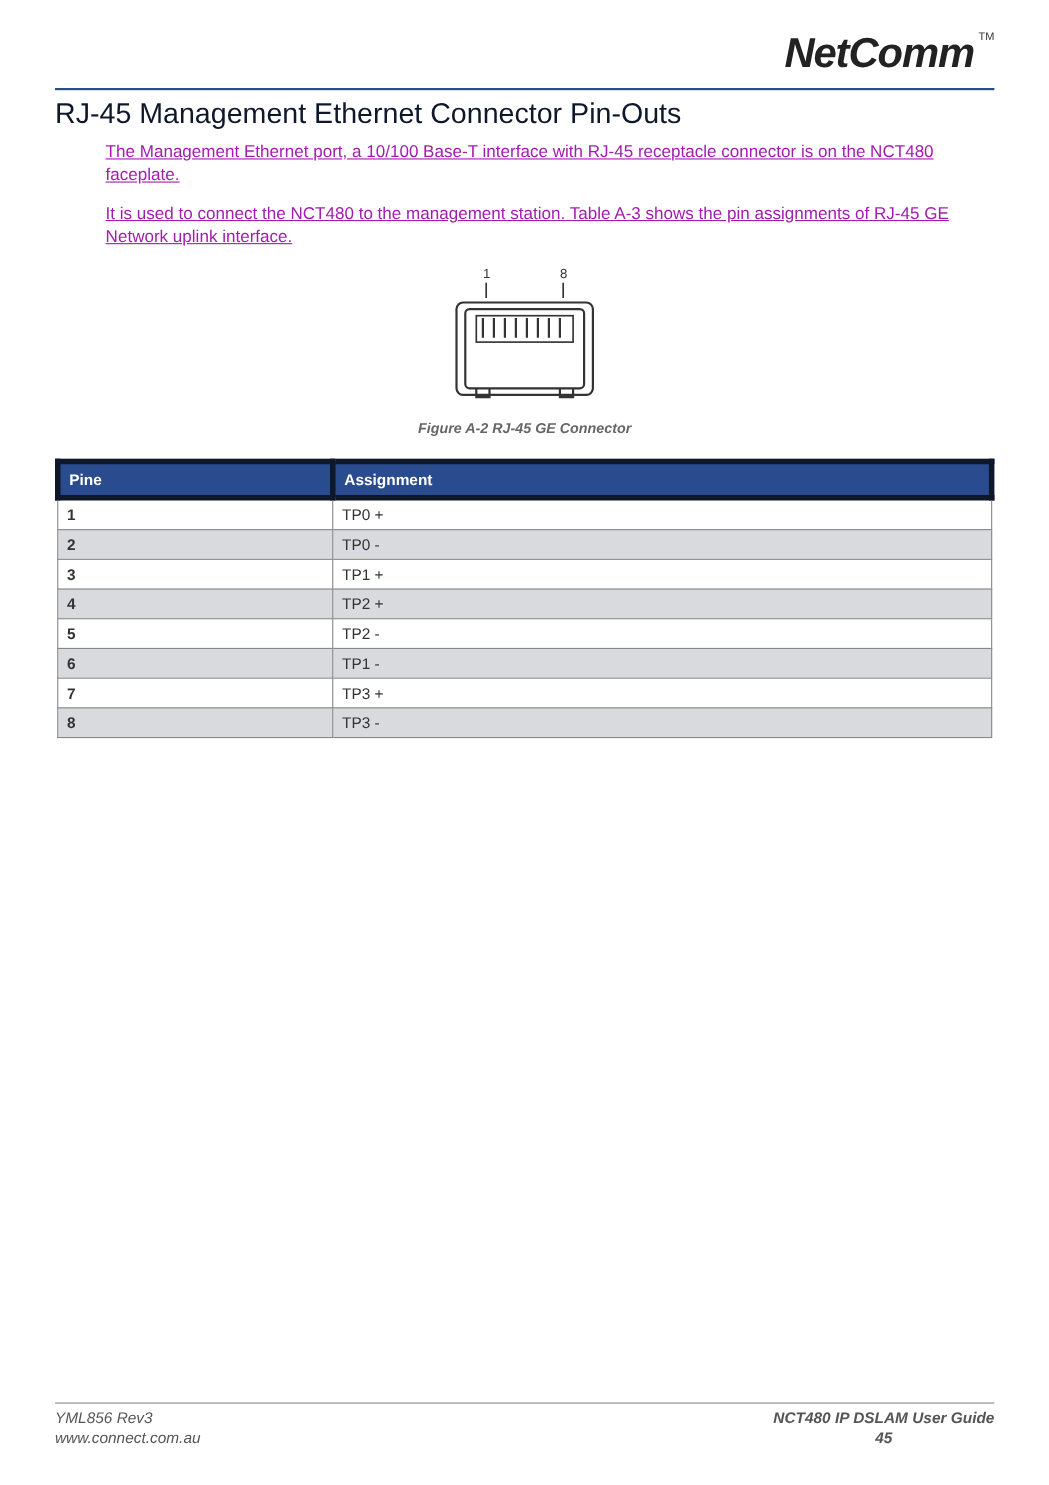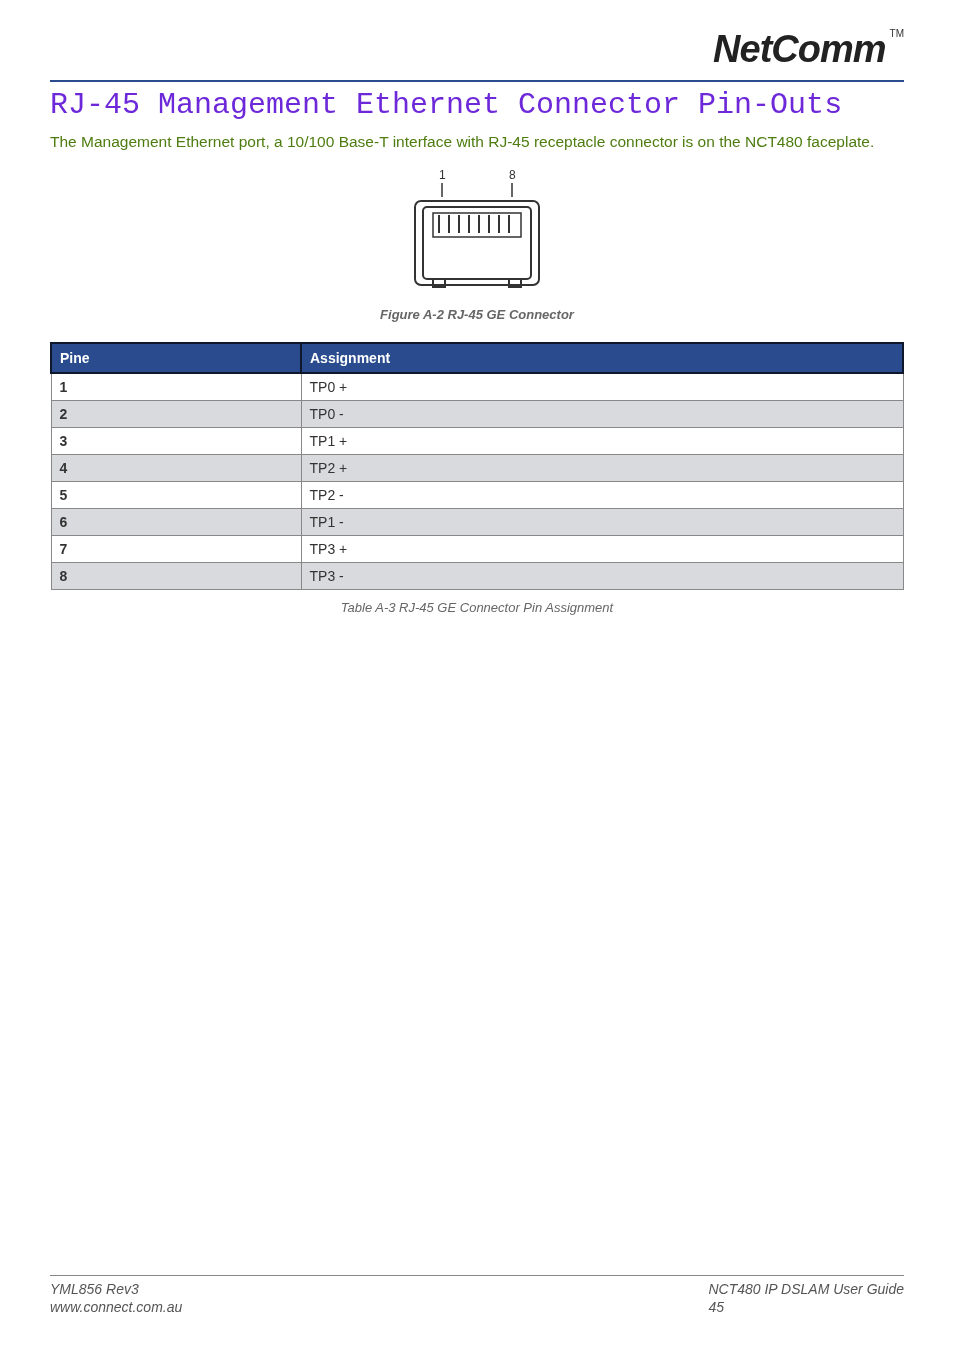--- a/index.html
+++ b/index.html
@@ -2,50 +2,51 @@
 <html><head>
 <meta charset="utf-8">
 <style>
   * { box-sizing: border-box; margin: 0; padding: 0; }
   html, body { width: 954px; height: 1350px; background: #fff; font-family: Arial, Helvetica, sans-serif; color: #333; }
   .page { width: 954px; height: 1350px; position: relative; padding: 28px 50px 0 50px; }
   .logo-row { display: flex; justify-content: flex-end; align-items: flex-start; height: 52px; }
   .logo { font-style: italic; font-weight: 900; font-size: 38px; letter-spacing: -1px; color: #222; font-family: "Arial Black", Arial, sans-serif; transform: scaleX(1.05) skewX(-8deg); }
   .tm { font-size: 10px; font-weight: 400; font-style: normal; vertical-align: top; margin-left: 4px; transform: none; display:inline-block;text-align:right; }
   .rule { border: none; border-top: 2px solid #2a4b8d; margin: 0 0 6px 0; }
-  h1 { color: #6d28d9; font-size: 30px; font-weight: 400; font-family: Liberation Mono, monospace; margin-bottom: 10px; }
-  .body { font-size: 15.5px; color: #4d7c0f; line-height: 1.35; }
+  h1 { color: #0f172a; font-size: 26px; font-weight: 400; font-family: Liberation Sans, sans-serif; margin-bottom: 10px; }
+  .body { margin-left: 46px; font-size: 15.5px; color: #a21caf; line-height: 1.35; text-decoration: underline; }
   .body p { margin-bottom: 14px; }
   .figure { text-align: center; margin: 14px 0 6px 0; }
   .figcap { text-align: center; font-style: italic; font-size: 13px; color: #666; margin-bottom: 20px; font-weight: bold; }
   table.pinout { width: 100%; border-collapse: collapse; font-size: 14px; }
-  table.pinout th { background: #2a4b8d; color: #fff; text-align: left; font-weight: 700; padding: 6px 8px; border: 2px solid #0f172a; }
+  table.pinout th { background: #2a4b8d; color: #fff; text-align: left; font-weight: 700; padding: 6px 8px; border: 5px solid #0f172a; }
   table.pinout td { padding: 5px 8px; border: 1px solid #888; color: #333; }
   table.pinout tr.alt td { background: #d8dadd; }
   table.pinout td.pinecol { font-weight: 700; width: 250px; }
   .tabcap { text-align: center; font-style: italic; font-size: 13px; color: #666; margin-top: 10px; }
   .footer { position: absolute; bottom: 34px; left: 50px; right: 50px; }
   .footer-rule { border: none; border-top: 1px solid #888; margin-bottom: 4px; }
   .footer-row { display: flex; justify-content: space-between; font-style: italic; font-size: 14px; color: #555; }
   .footer-left { text-align: left; line-height: 1.3; }
-  .footer-right { text-align: left; line-height: 1.3; }
+  .footer-right { text-align: center; line-height: 1.3; font-weight: bold; }
 </style>
 </head>
 <body>
 
 <div class="page">
   <div class="logo-row">
     <div>
       <span class="logo">NetComm</span><span class="tm">TM</span>
     </div>
   </div>
   <hr class="rule">
   <h1>RJ-45 Management Ethernet Connector Pin-Outs</h1>
   <div class="body">
     <p>The Management Ethernet port, a 10/100 Base-T interface with RJ-45 receptacle connector is on the NCT480 faceplate.</p>
+    <p>It is used to connect the NCT480 to the management station. Table A-3 shows the pin assignments of RJ-45 GE Network uplink interface.</p>
   </div>
 
   <div class="figure">
     <svg width="160" height="130" viewBox="0 0 160 130">
       <text x="42" y="12" font-size="12" fill="#333">1</text>
       <text x="112" y="12" font-size="12" fill="#333">8</text>
       <line x1="45" y1="16" x2="45" y2="30" stroke="#333" stroke-width="1.5"></line>
       <line x1="115" y1="16" x2="115" y2="30" stroke="#333" stroke-width="1.5"></line>
 
       <rect x="18" y="34" width="124" height="84" rx="6" ry="6" fill="none" stroke="#333" stroke-width="2"></rect>
@@ -105,21 +106,20 @@
       <tr>
         <td class="pinecol">7</td>
         <td>TP3 +</td>
       </tr>
       <tr class="alt">
         <td class="pinecol">8</td>
         <td>TP3 -</td>
       </tr>
     </tbody>
   </table>
-  <div class="tabcap">Table A-3 RJ-45 GE Connector Pin Assignment</div>
 
   <div class="footer">
     <hr class="footer-rule">
     <div class="footer-row">
       <div class="footer-left">
         <div>YML856 Rev3</div>
         <div>www.connect.com.au</div>
       </div>
       <div class="footer-right">
         <div>NCT480 IP DSLAM User Guide</div>

